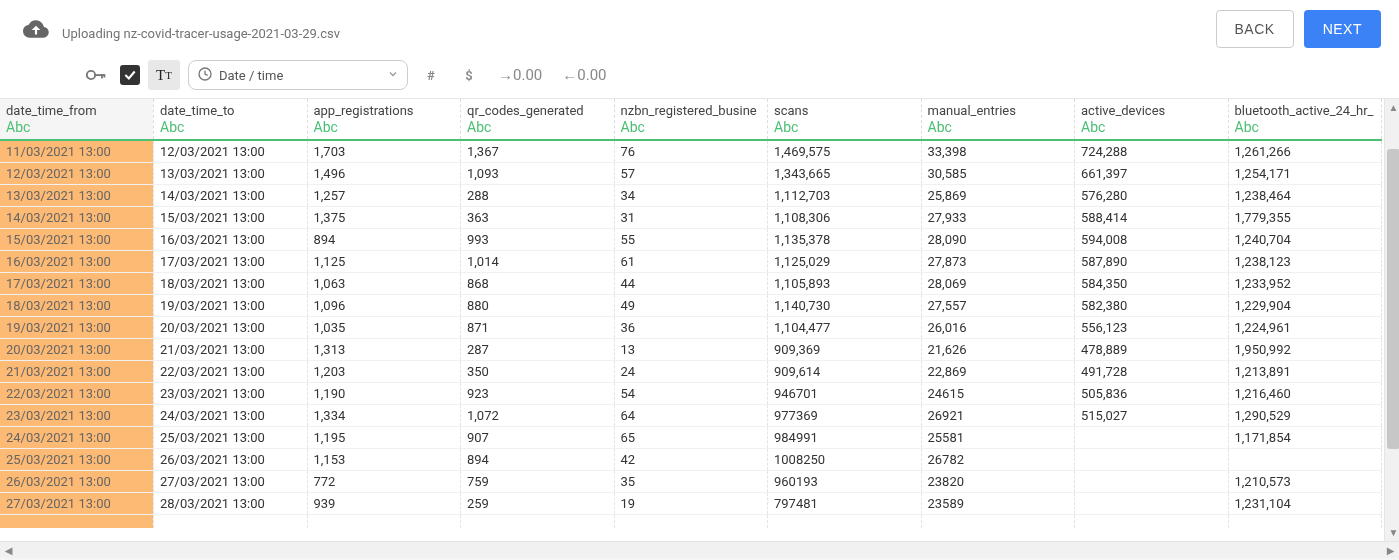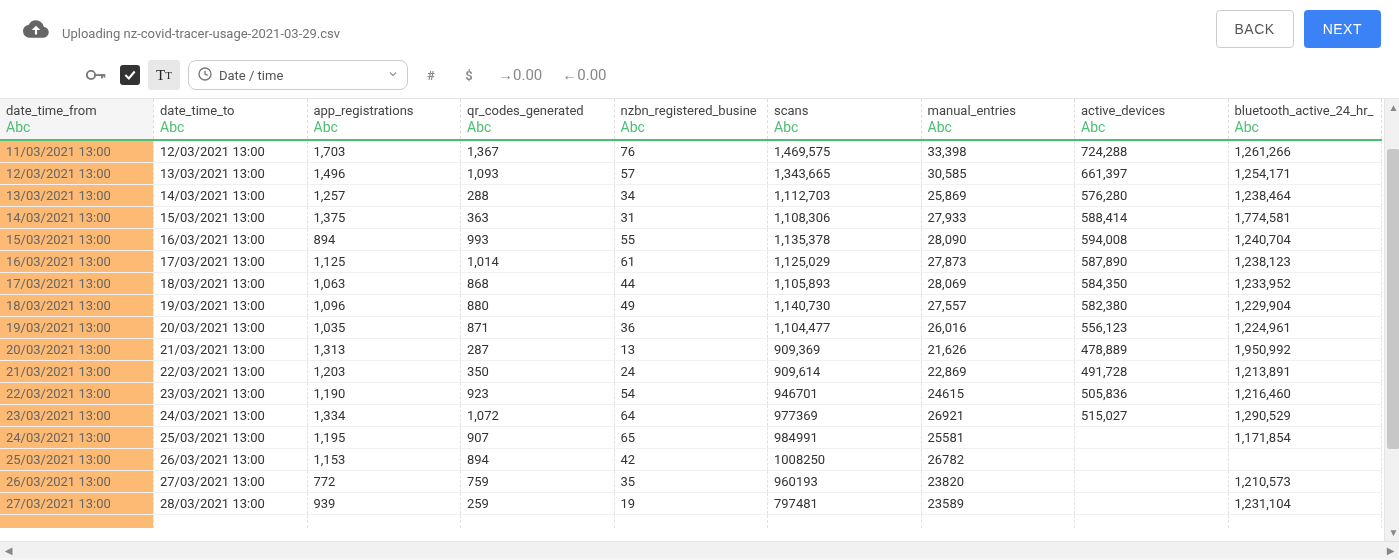--- a/index.html
+++ b/index.html
@@ -341,21 +341,21 @@
         </tr>
         <tr>
           <td class="col0 locked">14/03/2021 13:00</td>
           <td class="colw">15/03/2021 13:00</td>
           <td class="colw">1,375</td>
           <td class="colw">363</td>
           <td class="colw">31</td>
           <td class="colw">1,108,306</td>
           <td class="colw">27,933</td>
           <td class="colw">588,414</td>
-          <td class="colw">1,774,581</td>
+          <td class="colw">1,779,355</td>
         </tr>
         <tr>
           <td class="col0 locked">15/03/2021 13:00</td>
           <td class="colw">16/03/2021 13:00</td>
           <td class="colw">894</td>
           <td class="colw">993</td>
           <td class="colw">55</td>
           <td class="colw">1,135,378</td>
           <td class="colw">28,090</td>
           <td class="colw">594,008</td>

